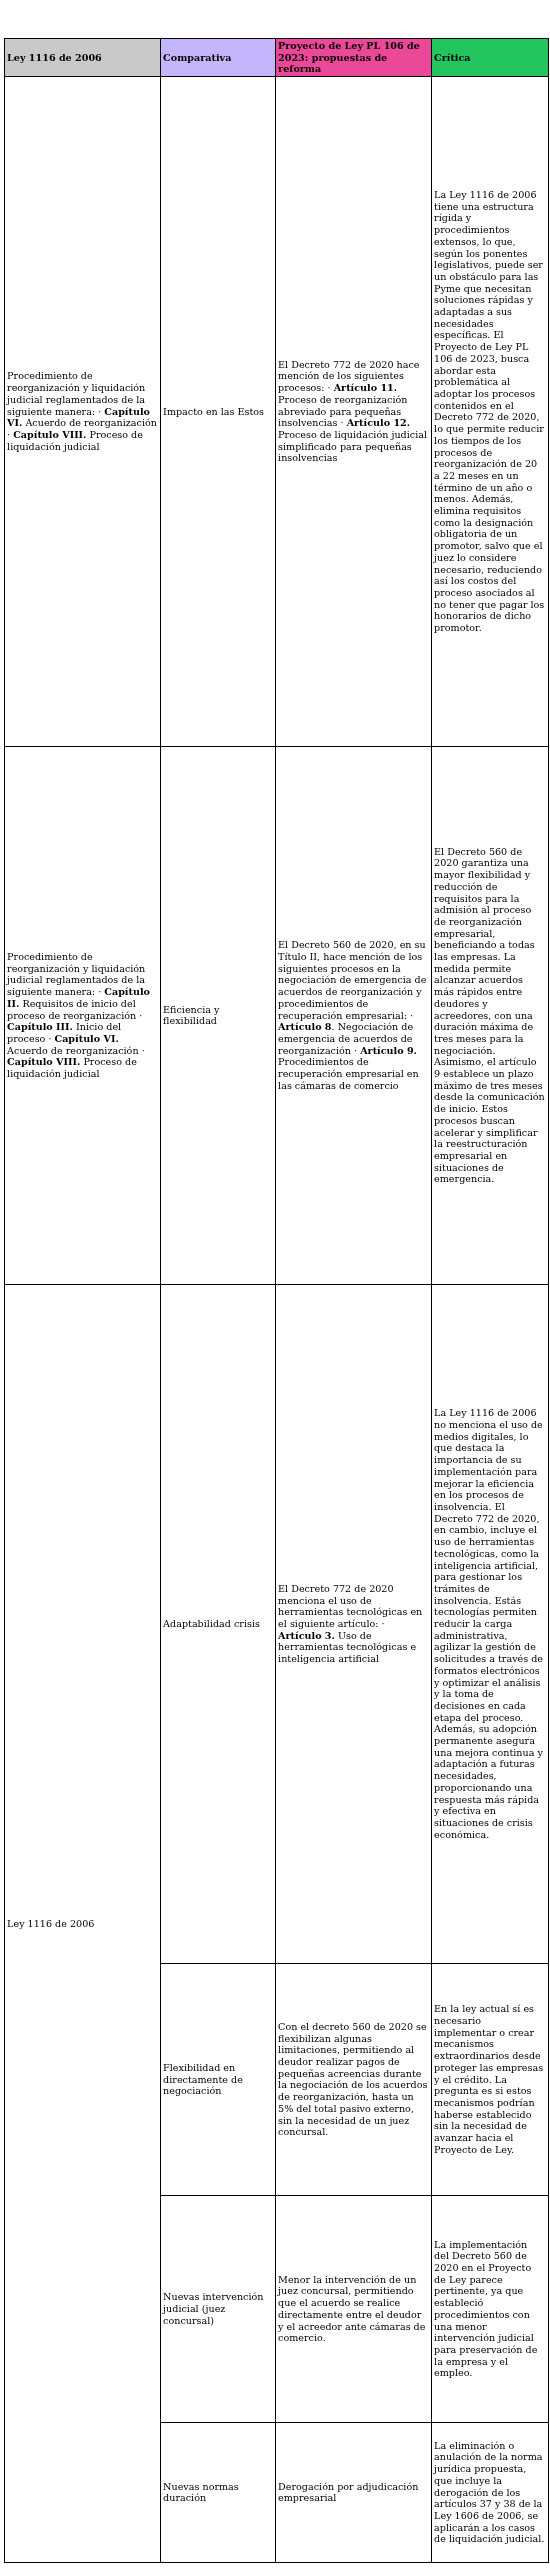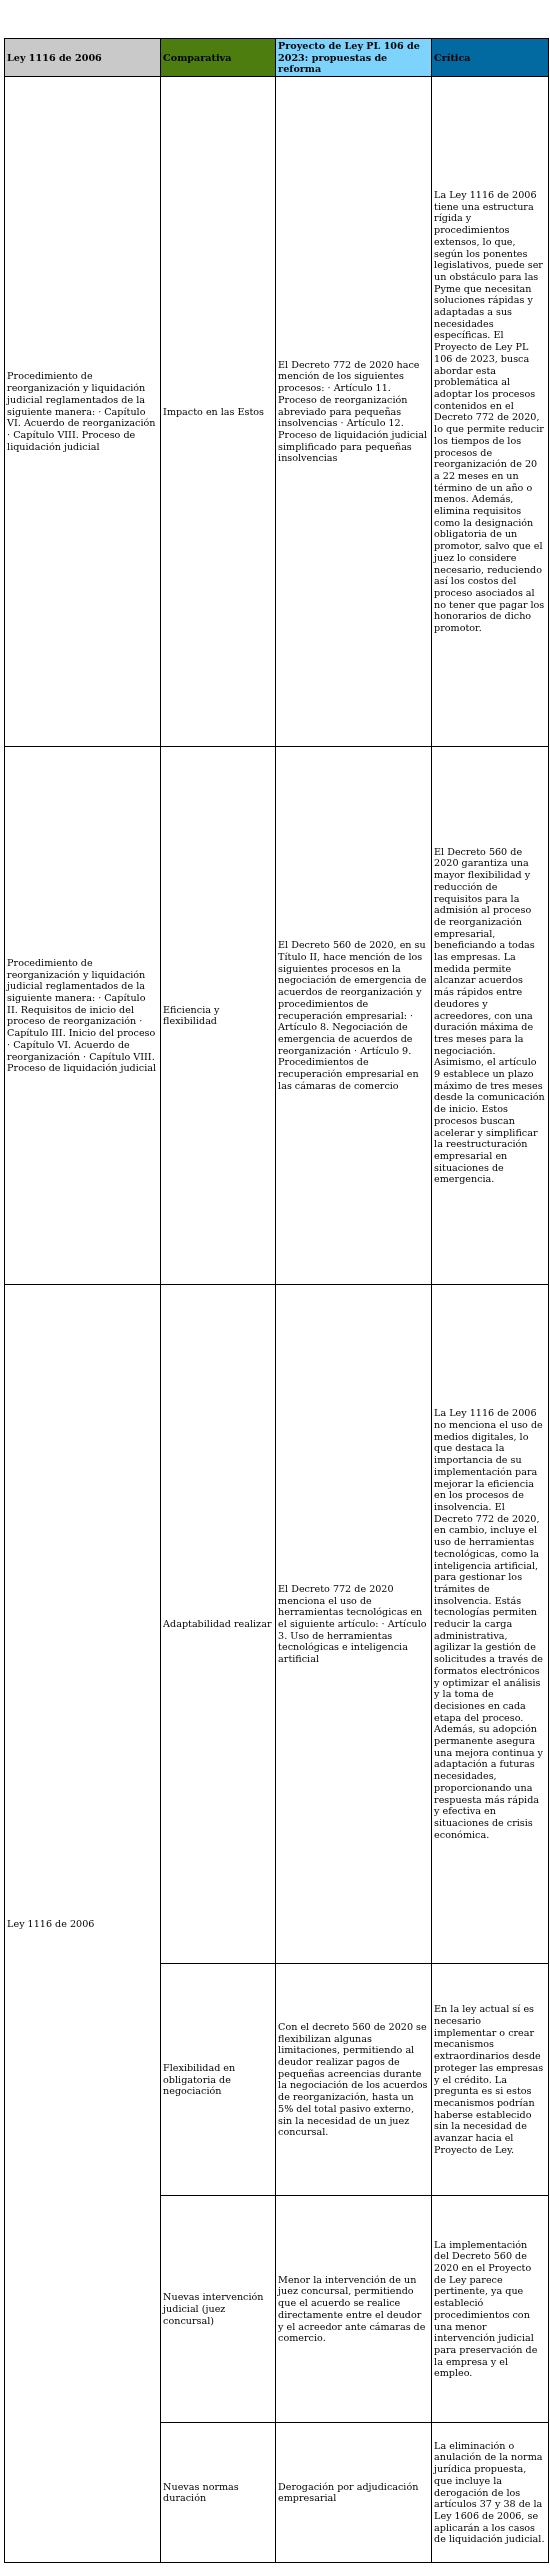--- a/index.html
+++ b/index.html
@@ -29,62 +29,62 @@
     padding: 0.9px 2.6px;
     vertical-align: middle;
     text-align: left;
     word-wrap: break-word;
     overflow: hidden;
   }
   .doc-table th {
     font-weight: bold;
     vertical-align: middle;
   }
-  .doc-table b { font-weight: normal; }
+  .doc-table b { font-weight: bold; }
 </style>
 </head>
 <body>
 
 <div>
   <table class="doc-table">
     <colgroup>
         <col style="width: 156px;">
         <col style="width: 115px;">
         <col style="width: 156px;">
         <col style="width: 117px;">
       </colgroup>
     <thead>
         <tr>
           <th style="background: rgb(201, 201, 201);">Ley 1116 de 2006</th>
-          <th style="background: #4d7c0f;">Comparativa</th>
-          <th style="background: #7dd3fc;">Proyecto de Ley PL 106 de 2023: propuestas de reforma</th>
-          <th style="background: #0369a1;">Crítica</th>
+          <th style="background: #c4b5fd;">Comparativa</th>
+          <th style="background: #ec4899;">Proyecto de Ley PL 106 de 2023: propuestas de reforma</th>
+          <th style="background: #22c55e;">Crítica</th>
         </tr>
       </thead>
     <tbody>
         <tr style="height: 670px;">
           <td>Procedimiento de reorganización y liquidación judicial reglamentados de la siguiente manera:   · <b>Capítulo VI.</b> Acuerdo de reorganización  · <b>Capítulo VIII.</b> Proceso de liquidación judicial</td>
           <td>Impacto en las Estos</td>
           <td>El Decreto 772 de 2020 hace mención de los siguientes procesos:  ·        <b>Artículo 11.</b> Proceso de reorganización abreviado para pequeñas insolvencias  · <b>Artículo 12.</b> Proceso de liquidación judicial simplificado para pequeñas insolvencias</td>
           <td>La Ley 1116 de 2006 tiene una estructura rígida y procedimientos extensos, lo que, según los ponentes legislativos, puede ser un obstáculo para las Pyme que necesitan soluciones rápidas y adaptadas a sus necesidades específicas.   El Proyecto de Ley PL 106 de 2023, busca abordar esta problemática al adoptar los procesos contenidos en el Decreto 772 de 2020, lo que permite reducir los tiempos de los procesos de reorganización de 20 a 22 meses en un término de un año o menos. Además, elimina requisitos como la designación obligatoria de un promotor, salvo que el juez lo considere necesario, reduciendo así los costos del proceso asociados al no tener que pagar los honorarios de dicho promotor.</td>
         </tr>
         <tr style="height: 538px;">
           <td>Procedimiento de reorganización y liquidación judicial reglamentados de la siguiente manera:   · <b>Capítulo II.</b> Requisitos de inicio del proceso de reorganización  · <b>Capítulo III.</b> Inicio del proceso  ·         <b>Capítulo VI.</b> Acuerdo de reorganización  · <b>Capítulo VIII.</b> Proceso de liquidación judicial</td>
           <td>Eficiencia y flexibilidad</td>
           <td>El Decreto 560 de 2020, en su Título II, hace mención de los siguientes procesos en la negociación de emergencia de acuerdos de reorganización y procedimientos de recuperación empresarial:   · <b>Artículo 8</b>. Negociación de emergencia de acuerdos de reorganización  · <b>Artículo 9.</b> Procedimientos de recuperación empresarial en las cámaras de comercio</td>
           <td>El Decreto 560 de 2020 garantiza una mayor flexibilidad y reducción de requisitos para la admisión al proceso de reorganización empresarial, beneficiando a todas las empresas. La medida permite alcanzar acuerdos más rápidos entre deudores y acreedores, con una duración máxima de tres meses para la negociación. Asimismo, el artículo 9 establece un plazo máximo de tres meses desde la comunicación de inicio.   Estos procesos buscan acelerar y simplificar la reestructuración empresarial en situaciones de emergencia.</td>
         </tr>
         <tr style="height: 679px;">
           <td rowspan="4">Ley 1116 de 2006</td>
-          <td>Adaptabilidad realizar</td>
+          <td>Adaptabilidad crisis</td>
           <td>El Decreto 772 de 2020 menciona el uso de herramientas tecnológicas en el siguiente artículo:   · <b>Artículo 3.</b> Uso de herramientas tecnológicas e inteligencia artificial</td>
           <td>La Ley 1116 de 2006 no menciona el uso de medios digitales, lo que destaca la importancia de su implementación para mejorar la eficiencia en los procesos de insolvencia. El Decreto 772 de 2020, en cambio, incluye el uso de herramientas tecnológicas, como la inteligencia artificial, para gestionar los trámites de insolvencia.   Estás tecnologías permiten reducir la carga administrativa, agilizar la gestión de solicitudes a través de formatos electrónicos y optimizar el análisis y la toma de decisiones en cada etapa del proceso. Además, su adopción permanente asegura una mejora continua y adaptación a futuras necesidades, proporcionando una respuesta más rápida y efectiva en situaciones de crisis económica.</td>
         </tr>
         <tr style="height: 232px;">
-          <td>Flexibilidad en obligatoria de negociación</td>
+          <td>Flexibilidad en directamente de negociación</td>
           <td>Con el decreto 560 de 2020 se flexibilizan algunas limitaciones, permitiendo al deudor realizar pagos de pequeñas acreencias durante la negociación de los acuerdos de reorganización, hasta un 5% del total pasivo externo, sin la necesidad de un juez concursal.</td>
           <td>En la ley actual sí es necesario implementar o crear mecanismos extraordinarios desde proteger las empresas y el crédito. La pregunta es si estos mecanismos podrían haberse establecido sin la necesidad de avanzar hacia el Proyecto de Ley.</td>
         </tr>
         <tr style="height: 227px;">
           <td>Nuevas intervención judicial (juez concursal)</td>
           <td>Menor la intervención de un juez concursal, permitiendo que el acuerdo se realice directamente entre el deudor y el acreedor ante cámaras de comercio.</td>
           <td>La implementación del Decreto 560 de 2020 en el Proyecto de Ley parece pertinente, ya que estableció procedimientos con una menor intervención judicial para preservación de la empresa y el empleo.</td>
         </tr>
         <tr style="height: 140px;">
           <td>Nuevas normas duración</td>

